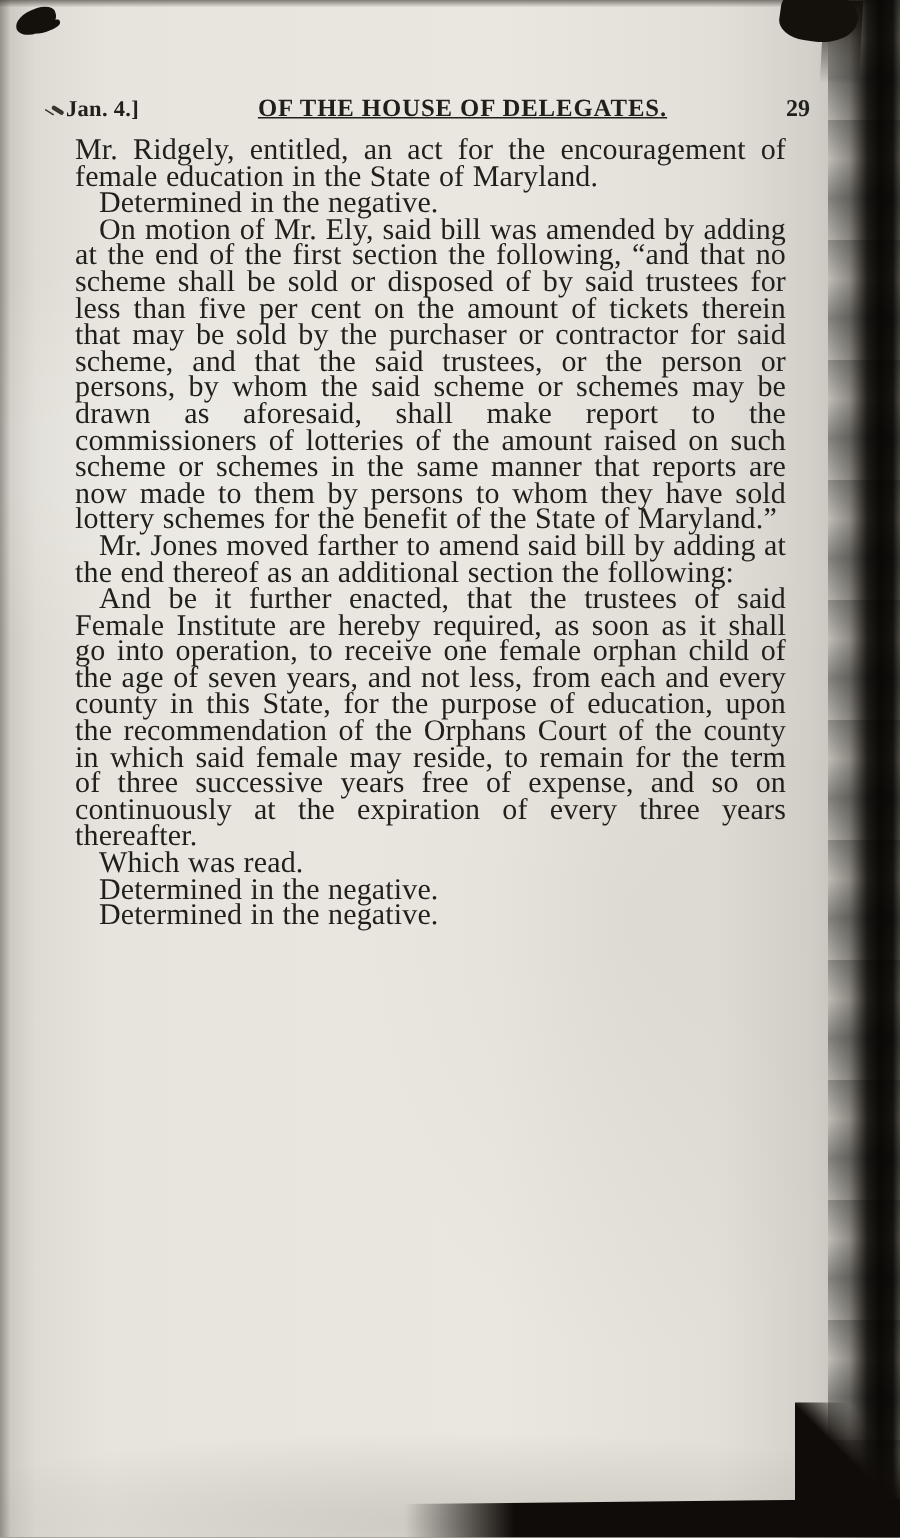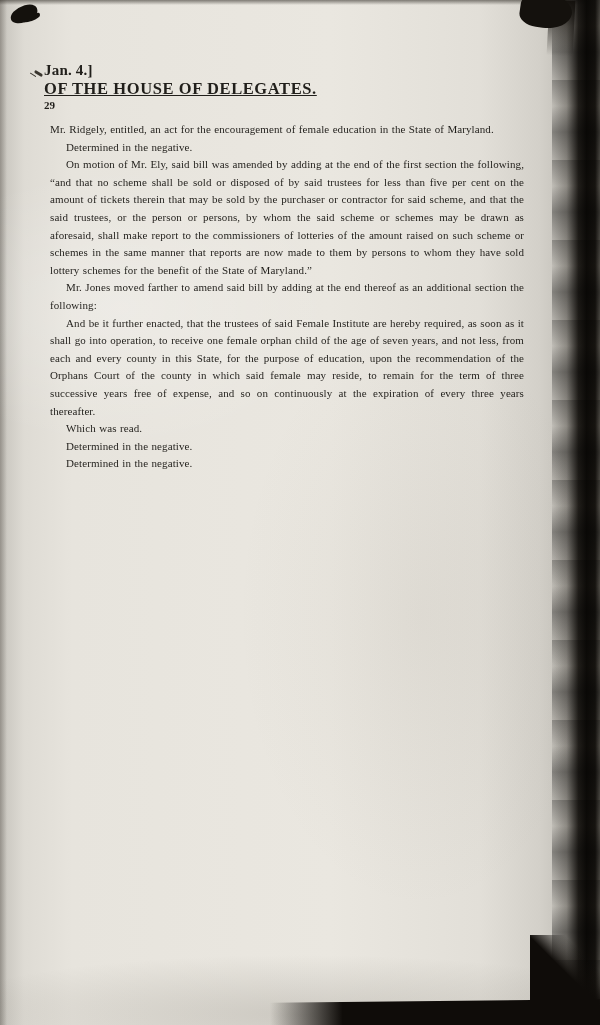--- a/index.html
+++ b/index.html
@@ -114,46 +114,45 @@
     position: absolute;
     bottom: 0; right: 0;
     width: 70px; height: 90px;
     background: linear-gradient(45deg, #0f0c09 55%, rgba(15,12,9,0) 78%);
   }
 
   
   .header {
     position: relative;
     display: flex;
-    align-items: flex-start;
+    align-items: flex-end;
     justify-content: space-between;
     margin: 62px 60px 0 44px;
     white-space: nowrap;
-    flex-direction: column;
   }
   .header .date {
     font-size: 15px;
     font-weight: 700;
     letter-spacing: 0.2px;
   }
   .header .title {
     font-size: 16.5px;
     font-weight: 700;
     letter-spacing: 0.6px;
     text-decoration: underline;
   }
   .header .pageno {
-    font-size: 11px;
+    font-size: 16px;
     font-weight: 700;
   }
   .body-text {
     position: relative;
     margin: 10px 76px 0 50px;
     text-align: justify;
-    font-size: 11px;
+    font-size: 20px;
     line-height: 17.6px;
     letter-spacing: 0.1px;
     word-spacing: 0.5px;
   }
   .body-text p {
     margin: 0;
     text-indent: 16px;
   }
   .body-text p.noindent {
     text-indent: 0;

